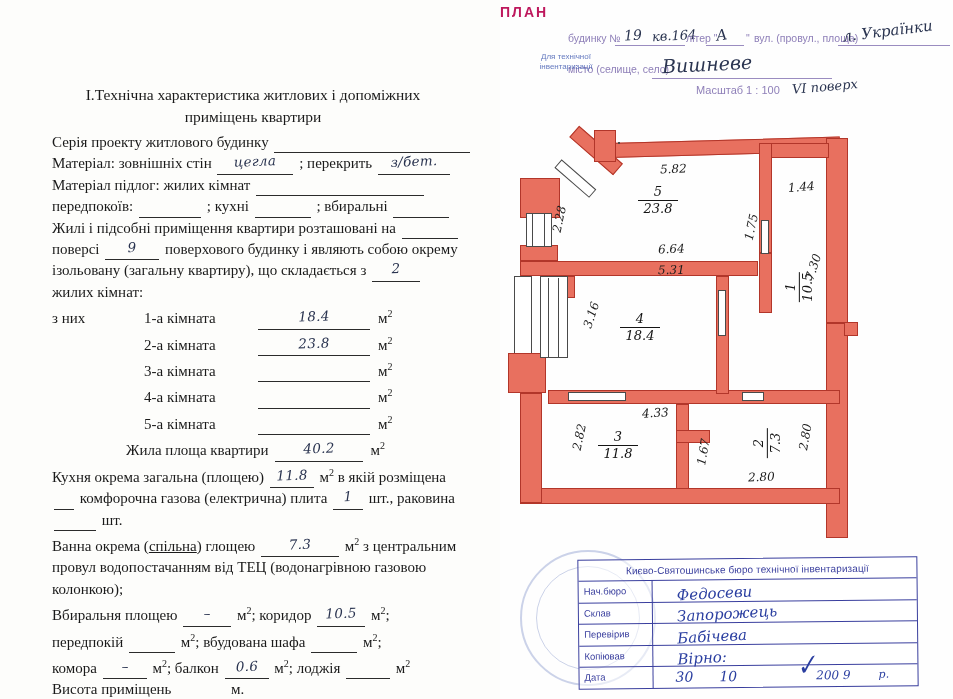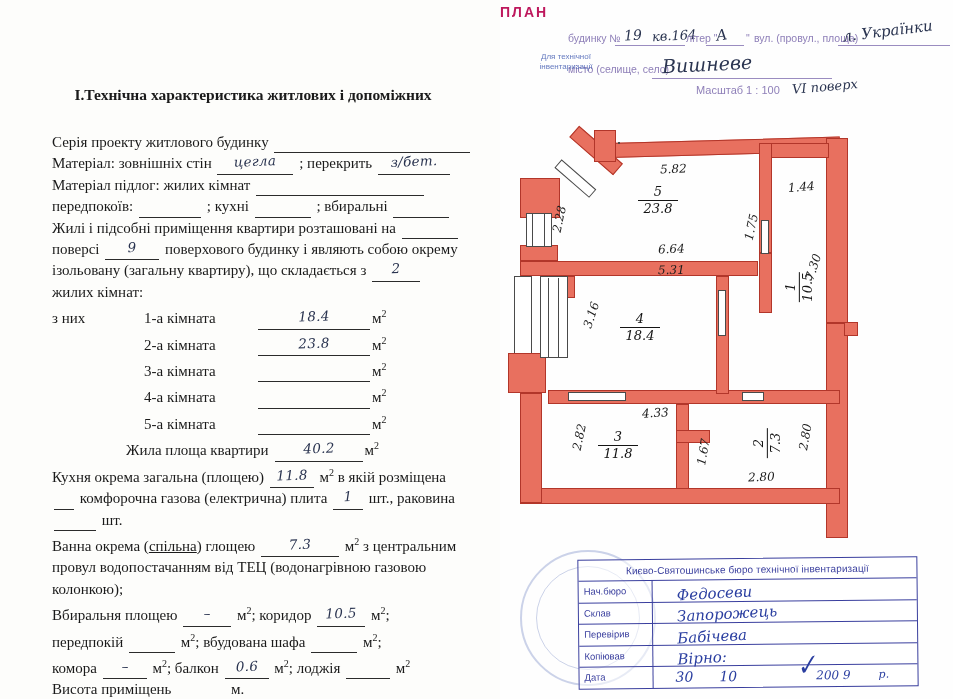--- a/index.html
+++ b/index.html
@@ -13,21 +13,21 @@
   }
   #root{position:absolute;inset:0;}
 
   
   #left-sheet{
     position:absolute;left:0;top:0;width:500px;height:699px;
     background:#fdfdfb;
   }
   #doc-title{
     position:absolute;left:48px;top:84px;width:410px;
-    text-align:center;font-weight:bold;font-size:15.5px;line-height:1.45;
+    text-align:center;font-weight:normal;font-size:15.5px;line-height:1.45;
   }
   #form-body{
     position:absolute;left:52px;top:132px;width:410px;
     font-size:15px;line-height:21.4px;
   }
   .ln{position:relative;white-space:nowrap;}
   .just{text-align:justify;}
 
   
   .rule{
@@ -44,21 +44,21 @@
     transform:rotate(-2.2deg);
     white-space:nowrap;
   }
   .sup{font-size:10px;vertical-align:super;}
 
   .rooms{margin-top:0;}
   .roomline{display:flex;align-items:flex-end;}
   .roomlabel{width:92px;}
   .roomname{width:112px;}
   .roomrule{flex:0 0 112px;}
-  .m2{margin-left:0;}
+  .m2{margin-left:6px;}
   .indent{display:inline-block;width:74px;}
 
   
   #right-sheet{
     position:absolute;left:500px;top:0;width:453px;height:699px;
     background:#fefefe;
   }
   #plan-title{
     position:absolute;left:0;right:0;top:4px;text-align:left;
     font-family:"Liberation Sans", sans-serif;
@@ -155,20 +155,21 @@
 </style>
 </head>
 <body>
 
 <div id="root">
 
   <div id="left-sheet">
 
     <div id="doc-title">
       <div>I.Технічна характеристика житлових і допоміжних</div>
+      <div>приміщень квартири</div>
     </div>
 
     <div id="form-body">
 
       <div class="ln">
         <span>Серія проекту житлового будинку</span>
         <span class="rule" style="width:196px">
           <span class="hw"></span>
         </span>
       </div>

